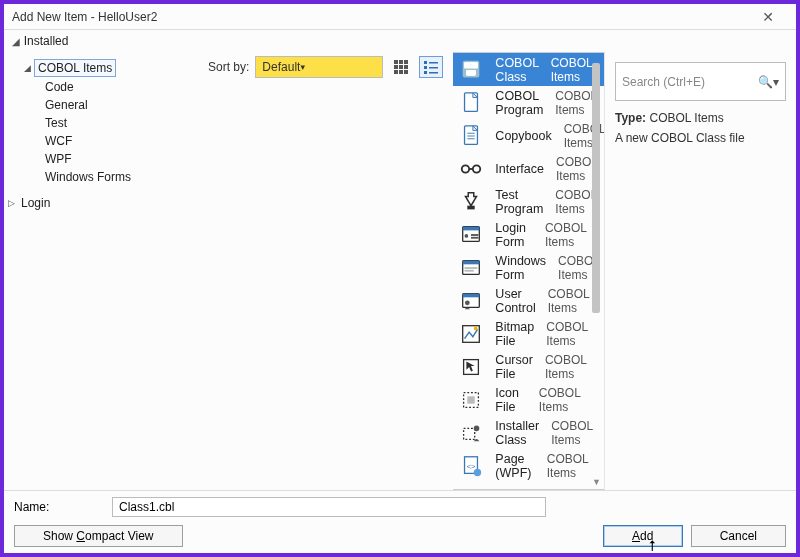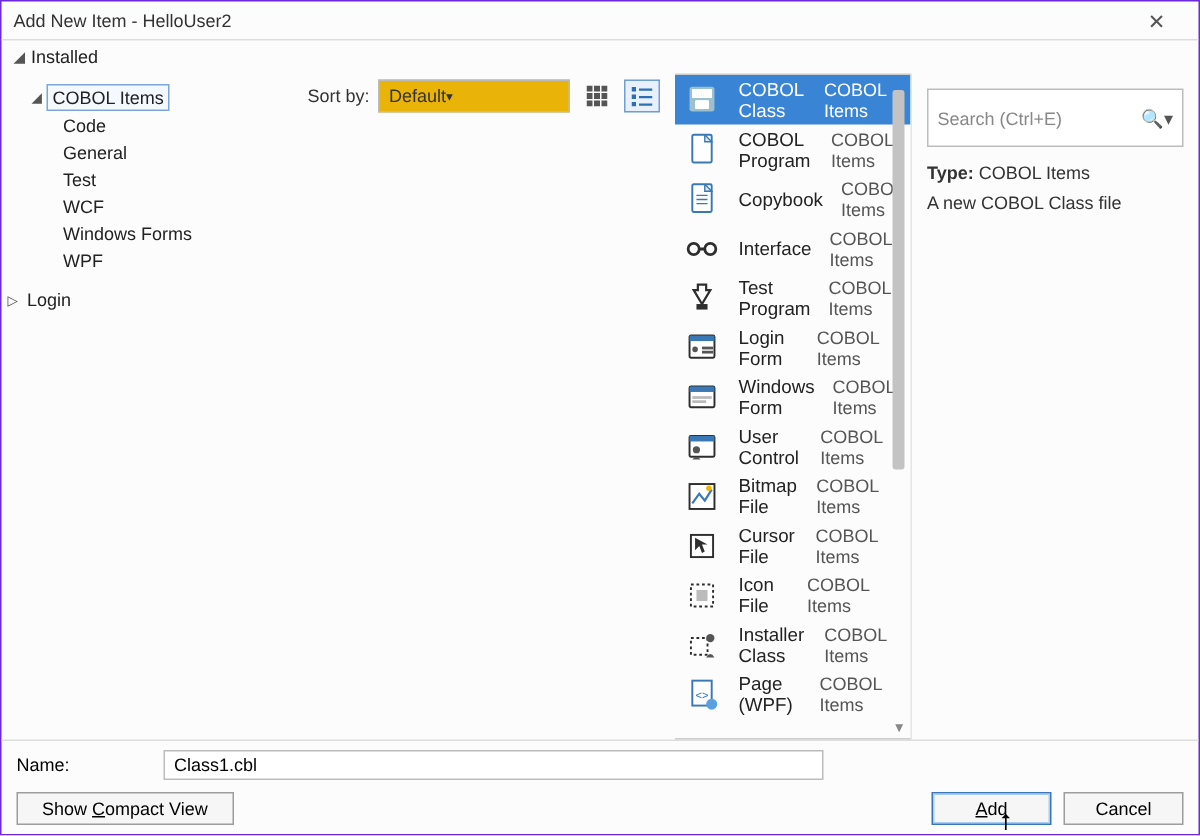--- a/index.html
+++ b/index.html
@@ -1,37 +1,37 @@
 <!DOCTYPE html>
 <html><head>
 <meta charset="utf-8">
 <style>
   * { box-sizing: border-box; font-family: "Segoe UI", Tahoma, sans-serif; }
   html, body { margin:0; padding:0; width:800px; height:557px; background:#f3f3f3; overflow:hidden; }
-  .window { width:800px; height:557px; background:#fcfcfc; border:1px solid #6d28d9; display:flex; flex-direction:column; }
+  .window { width:800px; height:557px; background:#fcfcfc; border:4px solid #6d28d9; display:flex; flex-direction:column; }
   
   .titlebar { height:26px; line-height:26px; padding:0 8px; font-size:12px; color:#333; display:flex; justify-content:space-between; border-bottom:1px solid #ddd; }
   .titlebar .close { width:40px; text-align:center; cursor:default; font-size:14px; color:#555; }
   
   .topnav { height:22px; display:flex; padding:0 8px; align-items:center; }
   .topnav .arrow { font-size:10px; color:#555; margin-right:4px; }
   .topnav .lbl { font-size:12px; color:#222; }
   
   .main { flex:1 1 auto; display:flex; min-height:0;}
   
   .tree { width:200px; padding:6px 4px 6px 10px; font-size:12px; color:#222; }
   .tree .node { padding:1px 0; display:flex; align-items:center; }
   .tree .toggle { width:10px; font-size:9px; color:#555; display:inline-block; }
   .tree .nlabel { padding:1px 3px; }
   .tree .selected .nlabel { border:1px solid #7ea6d8; background:#f3f9ff; }
   .tree .children { padding-left:18px; }
   
   .center { flex:1 1 auto; display:flex; flex-direction:row; min-width:0; }
   .sortrow { height:30px; display:flex; align-items:center; gap:6px; padding:0 4px; font-size:12px; color:#333; }
-  .sortrow .sel { flex:0 0 128px; height:22px; border:1px solid #bcbcbc; background:#eab308; display:flex; align-items:center; padding:0 6px; justify-content:flex-start; font-size:12px; }
+  .sortrow .sel { flex:0 0 128px; height:22px; border:1px solid #bcbcbc; background:#fde047; display:flex; align-items:center; padding:0 6px; justify-content:flex-start; font-size:12px; }
   .sortrow .iconbtn { width:24px; height:22px; border:1px solid transparent; display:flex; align-items:center; justify-content:center; }
   .sortrow .iconbtn.active { border:1px solid #6e9ed4; background:#e8f1fb; }
   .sortrow .sp { flex:1 1 auto; }
   .listwrap { flex:1 1 auto; border:1px solid #ccc; border-right:none; border-left:none; min-height:0; position:relative; overflow:hidden; }
   .list { position:absolute; inset:0; overflow:hidden; }
   .row { height:33px; display:flex; align-items:center; padding:0 8px 0 6px; gap:12px; cursor:default; }
   .row .ic { width:26px; height:26px; display:flex; align-items:center; justify-content:center; }
   .row .nm { flex:1 1 auto; font-size:12.5px; color:#222; }
   .row .cat { font-size:12px; color:#555; width:86px; text-align:left; }
   .row.sel { background:#3a84d6; }
@@ -43,21 +43,21 @@
   .info { width:192px; padding:8px 10px; font-size:12px; color:#333; border-left:1px solid #e5e5e5; }
   .info .search { margin:2px 0 10px 0; height:39px; border:1px solid #bcbcbc; background:#fff; display:flex; align-items:center; padding:0 6px; justify-content:space-between; color:#888; }
   .info .kv { margin-bottom:6px; }
   .info .kv b { font-weight:600; }
   
   .bottom { border-top:1px solid #ddd; padding:6px 10px; display:flex; flex-direction:column; gap:8px; }
   .namelrow { display:flex; align-items:center; gap:8px; font-size:12px; }
   .namelrow .lbl { width:90px; }
   .namelrow input { flex:1 1 auto; height:20px; border:1px solid #bcbcbc; padding:0 6px; font-size:12px; margin-right:240px;}
   .btnrow { display:flex; justify-content:space-between; align-items:center; }
-  .btnrow .btn { height:22px; min-width:80px; padding:0 16px; font-size:12px; border:1px solid #9d9d9d; background:#f6f6f6; display:inline-flex; align-items:center; justify-content:center; }
+  .btnrow .btn { height:22px; min-width:80px; padding:0 28px; font-size:12px; border:1px solid #9d9d9d; background:#f6f6f6; display:inline-flex; align-items:center; justify-content:center; }
   .btnrow .btn.def { border:1px solid #3b78b5; box-shadow:0 0 0 1px #a9cdf0 inset; }
   .btnrow .right { display:flex; gap:8px; position:relative; }
   .btnrow .btn .ul { text-decoration:underline; }
   .cursor { position:absolute; pointer-events:none; font-size:15px; }
   svg { display:block; }
 </style>
 </head>
 <body>
 
 <div class="window">
@@ -91,25 +91,25 @@
           <div class="node">
             <span class="toggle"></span>
             <span class="nlabel">Test</span>
           </div>
           <div class="node">
             <span class="toggle"></span>
             <span class="nlabel">WCF</span>
           </div>
           <div class="node">
             <span class="toggle"></span>
+            <span class="nlabel">WPF</span>
+          </div>
+          <div class="node">
+            <span class="toggle"></span>
             <span class="nlabel">Windows Forms</span>
-          </div>
-          <div class="node">
-            <span class="toggle"></span>
-            <span class="nlabel">WPF</span>
           </div>
         </div>
       <div class="node" style="margin-top:8px; margin-left:-6px;">
         <span class="toggle">▷</span>
         <span class="nlabel">Login</span>
       </div>
     </div>
 
     <div class="center">
       <div class="sortrow">

